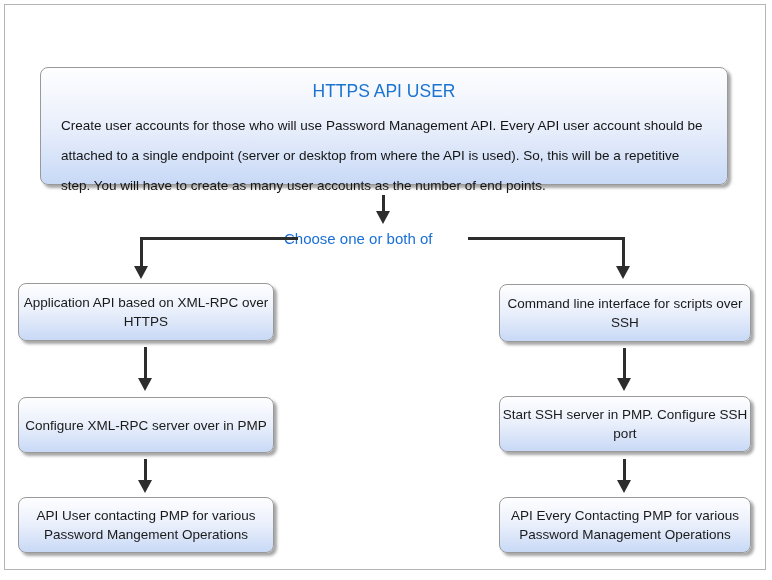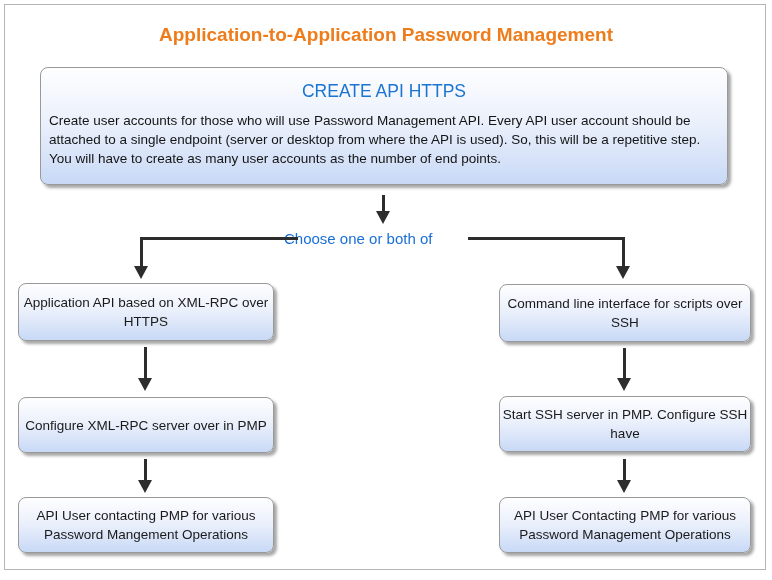--- a/index.html
+++ b/index.html
@@ -59,23 +59,23 @@
     width: 688px;
     height: 118px;
   }
   .big-title {
     text-align: center;
     margin-top: 13px;
     font-size: 17.5px;
     color: #1b74d1;
   }
   .big-body {
-    margin: 9px 20px 0 8px;
+    margin: 9px 20px 0 20px;
     font-size: 13.5px;
-    line-height: 19px;
+    line-height: 30px;
     color: #141414;
   }
   .stem {
     position: absolute;
     width: 3px;
     background: #2d2d2d;
   }
   .hline {
     position: absolute;
     height: 3px;
@@ -105,24 +105,23 @@
   .r1 { left: 499px; top: 284px; width: 252px; height: 58px; }
   .r2 { left: 499px; top: 396px; width: 252px; height: 56px; }
   .r3 { left: 499px; top: 497px; width: 252px; height: 56px; }
 </style>
 </head>
 <body>
 
 <div class="page">
   <div class="frame"></div>
 
-  <div class="title">Application-to-Application Password Management</div>
 
   <div class="node big-node">
-    <div class="big-title">CREATE API HTTPS</div>
+    <div class="big-title">HTTPS API USER</div>
     <div class="big-body">Create user accounts for those who will use Password Management  API. Every API user account should be attached to  a single endpoint (server or desktop from where the API is used). So, this will be a repetitive step. You will have to create as many user accounts as the number of end points.</div>
   </div>
 
   <div>
     <div class="stem" style="left:382px; top:195px; height:17px;"></div>
     <div class="head" style="left:376px; top:211px;"></div>
   </div>
 
   <div class="connector-label">Choose one or both of</div>
   <div class="hline" style="left:141px; top:237px; width:157px;"></div>
@@ -155,22 +154,22 @@
   </div>
 
   <div class="node step-node l3">
     <span>API  User contacting PMP for various Password Mangement Operations</span>
   </div>
   <div>
     <div class="stem" style="left:623px; top:348px; height:30px;"></div>
     <div class="head" style="left:617px; top:378px;"></div>
   </div>
   <div class="node step-node r2">
-    <span>Start SSH server in PMP. Configure SSH have</span>
+    <span>Start SSH server in PMP. Configure SSH port</span>
   </div>
   <div>
     <div class="stem" style="left:623px; top:459px; height:21px;"></div>
     <div class="head" style="left:617px; top:480px;"></div>
   </div>
   <div class="node step-node r3">
-    <span>API User Contacting PMP for various Password Management Operations</span>
+    <span>API Every Contacting PMP for various Password Management Operations</span>
   </div>
 </div>
 
 </body></html>

